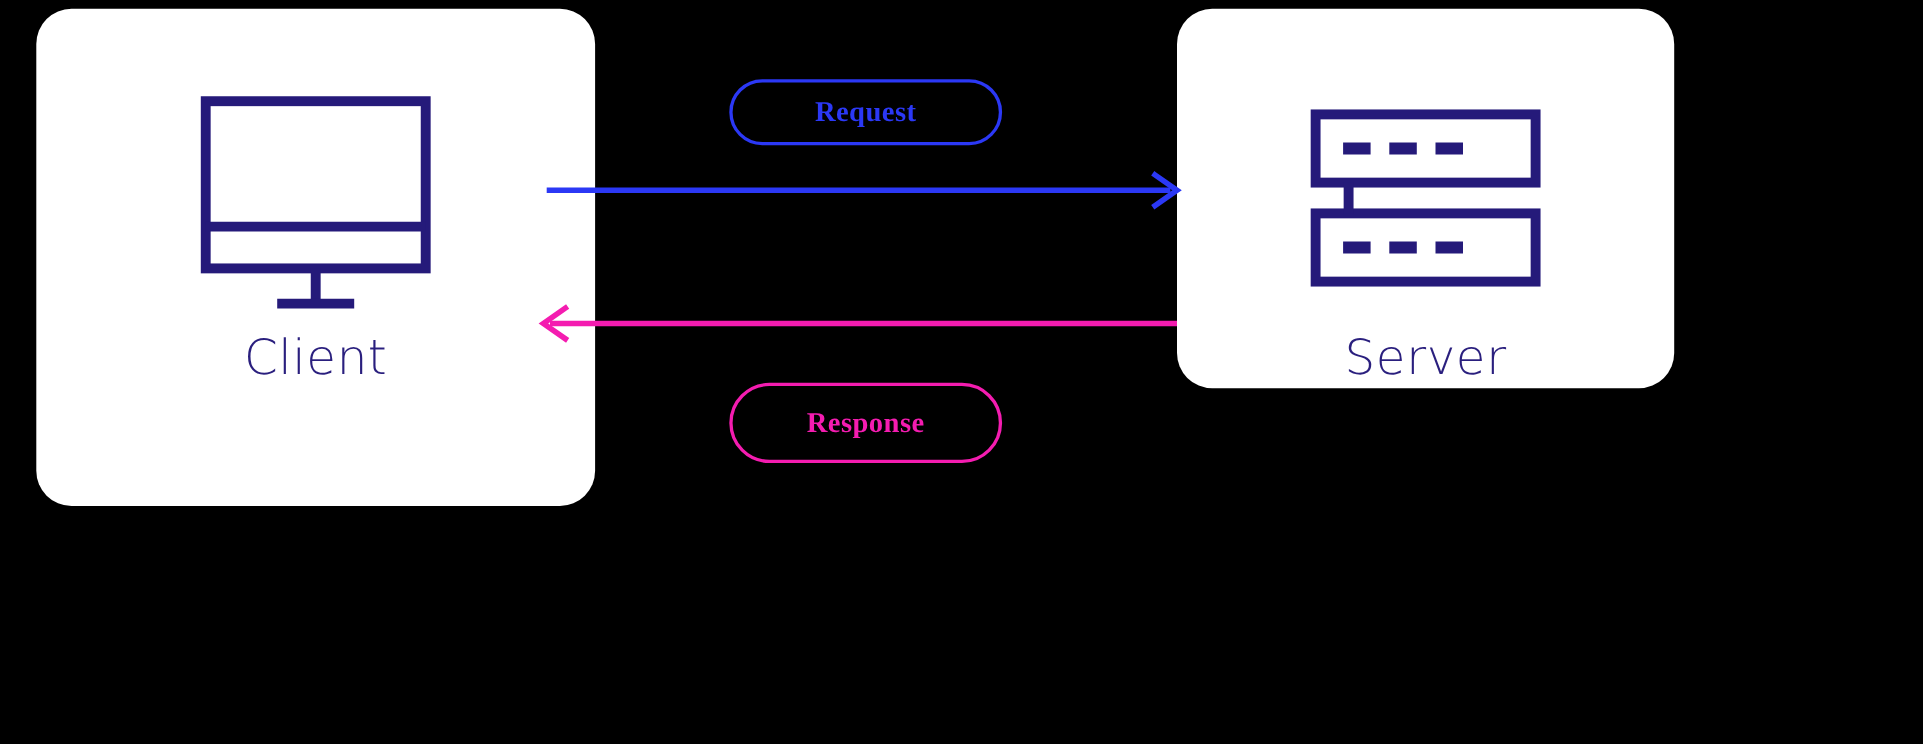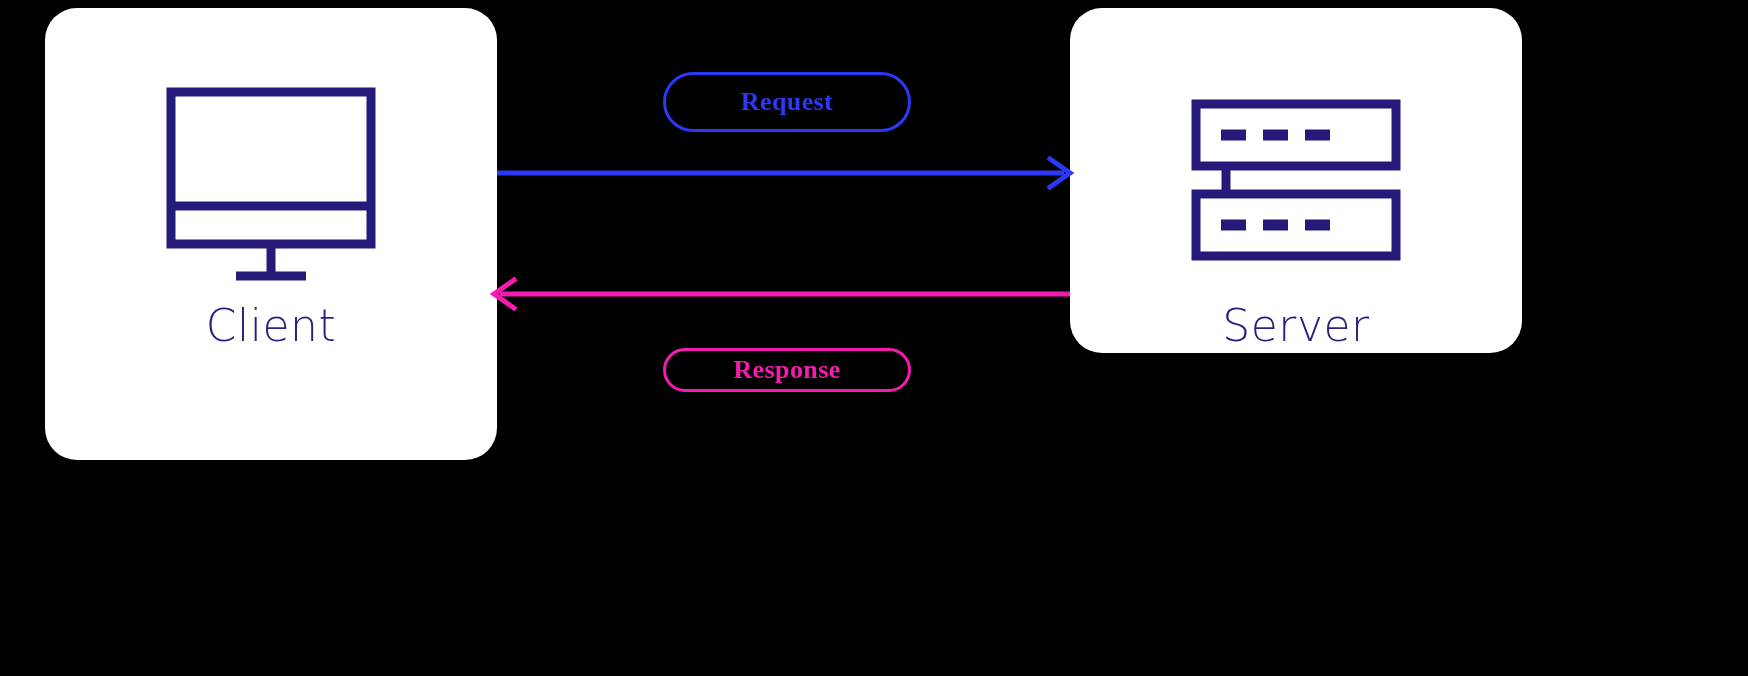--- a/index.html
+++ b/index.html
@@ -28,23 +28,23 @@
     background: #ffffff;
     border-radius: 32px;
     box-shadow: 0 26px 46px 10px rgba(0,0,0,0.92),
                 0 6px 18px 4px rgba(0,0,0,0.85);
     display: flex;
     flex-direction: column;
     align-items: center;
     justify-content: flex-start;
   }
   #client-card {
-    left: 45px;
+    left: 33px;
     top: 8px;
-    width: 452px;
+    width: 508px;
     height: 452px;
   }
   #server-card {
     left: 1070px;
     top: 8px;
     width: 452px;
     height: 345px;
   }
 
   .card-icon {
@@ -91,21 +91,21 @@
     top: 72px;
     width: 248px;
     height: 60px;
     border: 3px solid #2b38f5;
     color: #2b38f5;
   }
   #badge-response {
     left: 663px;
     top: 348px;
     width: 248px;
-    height: 44px;
+    height: 73px;
     border: 3px solid #f41cb0;
     color: #f41cb0;
   }
 </style>
 </head>
 <body>
 
 <div class="stage">
 
   <div class="card" id="client-card">

